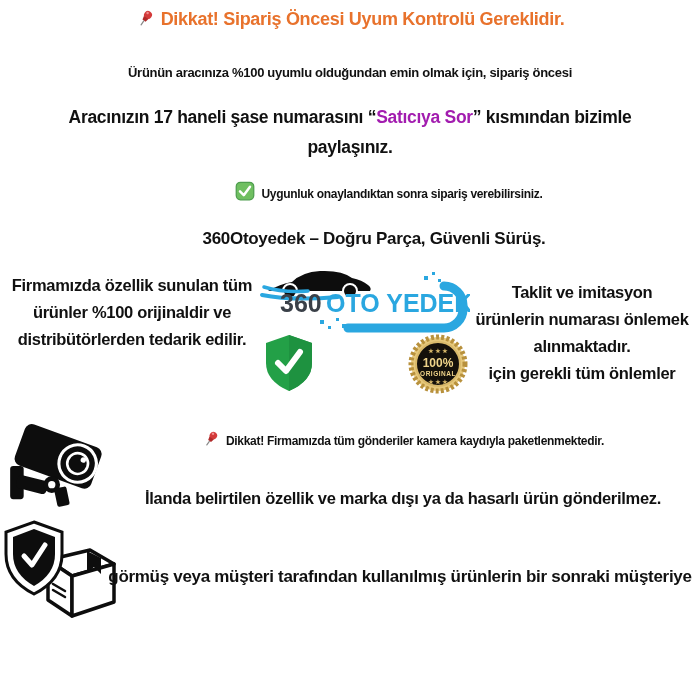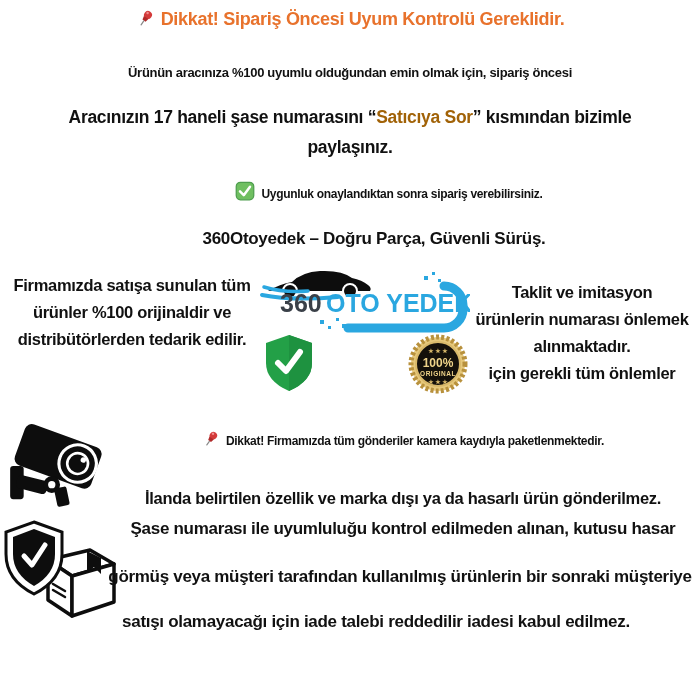--- a/index.html
+++ b/index.html
@@ -9,21 +9,21 @@
     font-weight:bold;color:#111111;overflow:hidden;
   }
   #page{position:relative;width:700px;height:700px;background:#ffffff;}
   .line{position:absolute;white-space:nowrap;text-align:center;letter-spacing:-0.3px;}
   .fullw{left:0;width:700px;}
   .icon-inline{display:inline-block;vertical-align:-3px;margin-right:6px;}
   #title{top:9px;font-size:18px;color:#E8722C;}
   #intro1{top:65px;font-size:13px;}
   #intro2{top:107px;font-size:17.5px;}
   #intro3{top:137px;font-size:17.5px;}
-  .hl{color:#a16207;}
+  .hl{color:#a21caf;}
   #approval{top:181px;font-size:12px;margin-left:39px;}
   #slogan{top:229px;font-size:17px;padding-left:24px;}
   .col{position:absolute;text-align:center;font-size:16.5px;line-height:27px;letter-spacing:-0.3px;}
   #col-left{top:272px;left:0px;width:264px;}
   #col-right{top:279px;left:468px;width:228px;}
   #logo-block{position:absolute;top:260px;left:258px;width:212px;height:145px;}
   #logo-main{position:absolute;top:0;left:0;}
   #shield-green{position:absolute;top:73px;left:4px;}
   #badge-gold{position:absolute;top:71px;left:149px;}
   #camera-icon{position:absolute;top:416px;left:6px;}
@@ -61,21 +61,21 @@
       <svg viewBox="0 0 24 24" width="20" height="20">
         <rect x="1.5" y="1.5" width="21" height="21" rx="5" fill="#6FBF61" stroke="#4E9E4E" stroke-width="1.5"></rect>
         <polyline points="6,12.5 10.5,17 18,7" stroke="#ffffff" stroke-width="3" fill="none" stroke-linecap="round" stroke-linejoin="round"></polyline>
       </svg>
     </span><span>Uygunluk onaylandıktan sonra sipariş verebilirsiniz.</span>
   </div>
 
   <div id="slogan" class="line fullw">360Otoyedek – Doğru Parça, Güvenli Sürüş.</div>
 
   <div id="col-left" class="col">
-    <div>Firmamızda satışa sunulan tüm</div>
+    <div>Firmamızda özellik sunulan tüm</div>
     <div>ürünler %100 orijinaldir ve</div>
     <div>distribütörlerden tedarik edilir.</div>
   </div>
 
   <div id="logo-block">
     <svg id="logo-main" width="212" height="145" viewBox="0 0 212 145">
 
       <path d="M186 26 a19 19 0 0 1 19 19 v4 a19 19 0 0 1 -19 19 H 90" fill="none" stroke="#2AA7E0" stroke-width="9" stroke-linecap="round"></path>
 
       <g fill="#2AA7E0">
@@ -161,17 +161,15 @@
     <polygon points="85,31 99,38 99,54 92,47 85,53" fill="#0d0d0d"></polygon>
     <g stroke="#0d0d0d" stroke-width="2.5" stroke-linecap="round">
       <line x1="51" y1="64" x2="63" y2="71"></line>
       <line x1="51" y1="70" x2="63" y2="77"></line>
     </g>
 
     <path d="M32 2 L60 12 V34 Q60 60 32 74 Q4 60 4 34 V12 Z" fill="#ffffff" stroke="#0d0d0d" stroke-width="3"></path>
     <path d="M32 9 L53 17 V34 Q53 54 32 66 Q11 54 11 34 V17 Z" fill="#0d0d0d"></path>
     <polyline points="22,36 30,45 43,25" stroke="#ffffff" stroke-width="5" fill="none" stroke-linecap="round" stroke-linejoin="round"></polyline>
   </svg>
-  <div id="ret1" class="line">Şase numarası ile uyumluluğu kontrol edilmeden alınan, kutusu hasar</div>
   <div id="ret2" class="line">görmüş veya müşteri tarafından kullanılmış ürünlerin bir sonraki müşteriye</div>
-  <div id="ret3" class="line">satışı olamayacağı için iade talebi reddedilir iadesi kabul edilmez.</div>
 
 </div>
 
 </body></html>

